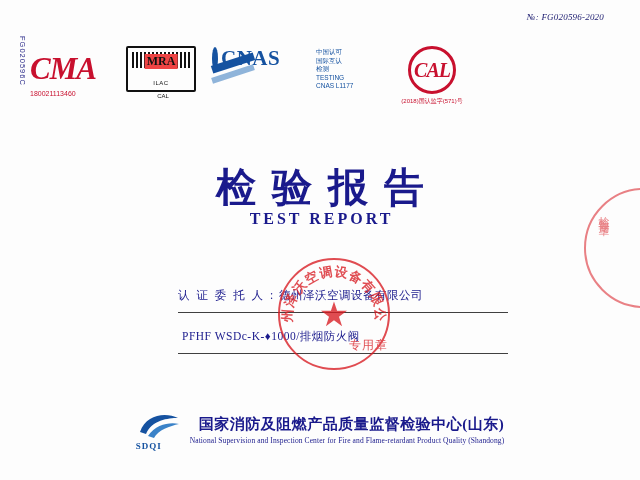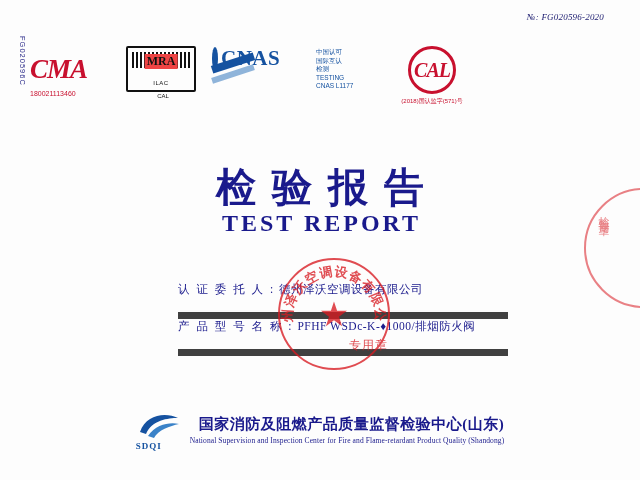--- a/index.html
+++ b/index.html
@@ -68,21 +68,21 @@
   .logo-cma { left: 0px; width: 86px; }
   .cma-box {
     position: relative;
     width: 86px;
     height: 46px;
   }
   .cma-text {
     font-family: "Liberation Serif", serif;
     font-weight: bold;
     font-style: italic;
-    font-size: 27px;
+    font-size: 31px;
     color: #c8102e;
     letter-spacing: -1px;
     line-height: 46px;
   }
   .cma-num {
     font-size: 7px;
     color: #c8102e;
     letter-spacing: 0px;
     margin-top: -2px;
   }
@@ -242,39 +242,40 @@
     text-indent: 16px;
   }
   .title-en {
     position: absolute;
     top: 210px;
     left: 0;
     width: 640px;
     text-align: center;
     font-family: "Liberation Serif", serif;
     font-weight: bold;
-    font-size: 24px;
+    font-size: 16px;
     letter-spacing: 3px;
     color: #1a1a8c;
     text-indent: 3px;
   }
 
   
   .fields {
     position: absolute;
     top: 282px;
     left: 178px;
     width: 330px;
   }
   .field-row {
     position: relative;
     height: 30px;
     display: flex;
-    align-items: flex-start;
-    border-bottom: 7px solid #404040;
+    align-items: center;
+    border-bottom: 1px solid #404040;
+    margin-bottom: 10px;
   }
   .field-label {
     font-family: "Liberation Serif", serif;
     font-size: 11.5px;
     color: #1a1a8c;
     letter-spacing: 2px;
     white-space: nowrap;
     padding-bottom: 3px;
   }
   .field-value {
@@ -457,21 +458,20 @@
 
   <div class="title-cn">检验报告</div>
   <div class="title-en">TEST REPORT</div>
 
   <div class="fields">
     <div class="field-row">
       <span class="field-label">认 证 委 托 人 :</span>
       <span class="field-value">德州泽沃空调设备有限公司</span>
     </div>
     <div class="field-row">
-      <span class="field-label">产 品 型 号 名 称 :</span>
       <span class="field-value">PFHF WSDc-K-♦1000/排烟防火阀</span>
     </div>
   </div>
 
   <div class="stamp stamp-main">
     <svg class="stamp-arc" viewBox="0 0 108 108">
       <defs>
         <path id="arcpath" d="M 12,58 A 42,42 0 0 1 96,58" fill="none"></path>
       </defs>
       <text>

